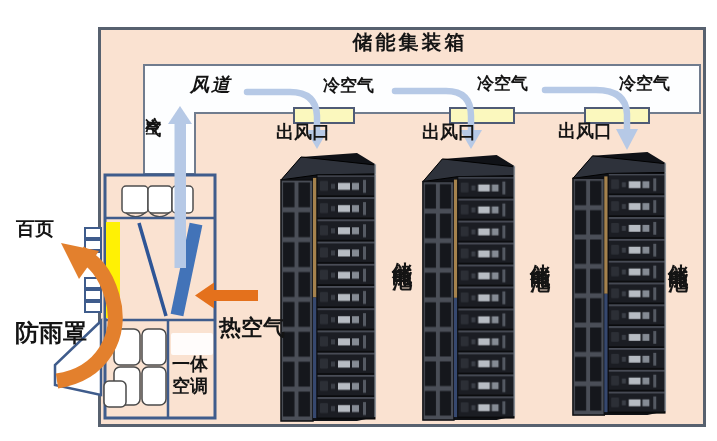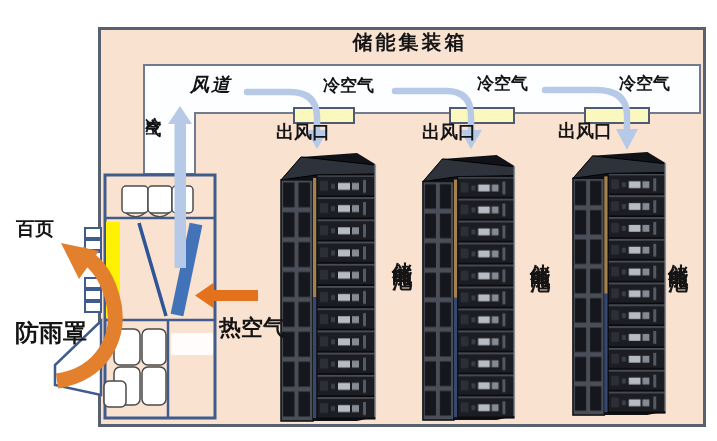--- a/index.html
+++ b/index.html
@@ -142,13 +142,14 @@
   <div class="lbl" style="left:422px;top:123px;font-size:18px;">出风口</div>
   <div class="lbl" style="left:558px;top:122px;font-size:18px;">出风口</div>
 
   <div class="lbl v-text" style="left:391px;top:246px;font-size:20px;letter-spacing:3px;">储能电池</div>
   <div class="lbl v-text" style="left:529px;top:248px;font-size:20px;letter-spacing:3px;">储能电池</div>
   <div class="lbl v-text" style="left:667px;top:248px;font-size:20px;letter-spacing:3px;">储能电池</div>
 
   <div class="lbl" style="left:16px;top:219px;font-size:19px;">百页</div>
   <div class="lbl" style="left:15px;top:320px;font-size:24px;">防雨罩</div>
   <div class="lbl" style="left:219px;top:302px;font-size:22px;margin-top:14px;">热空气</div>
+  <div class="lbl" style="left:172px;top:354px;width:40px;font-size:18px;white-space:normal;word-break:break-all;line-height:1.2;">一体空调</div>
 </div>
 
 </body></html>

